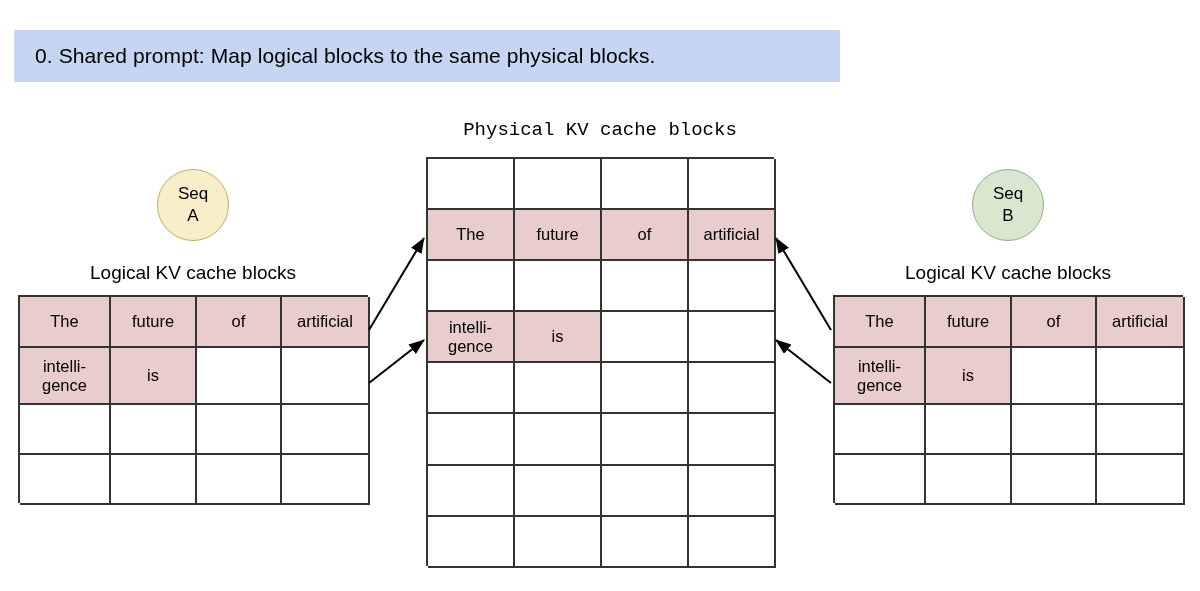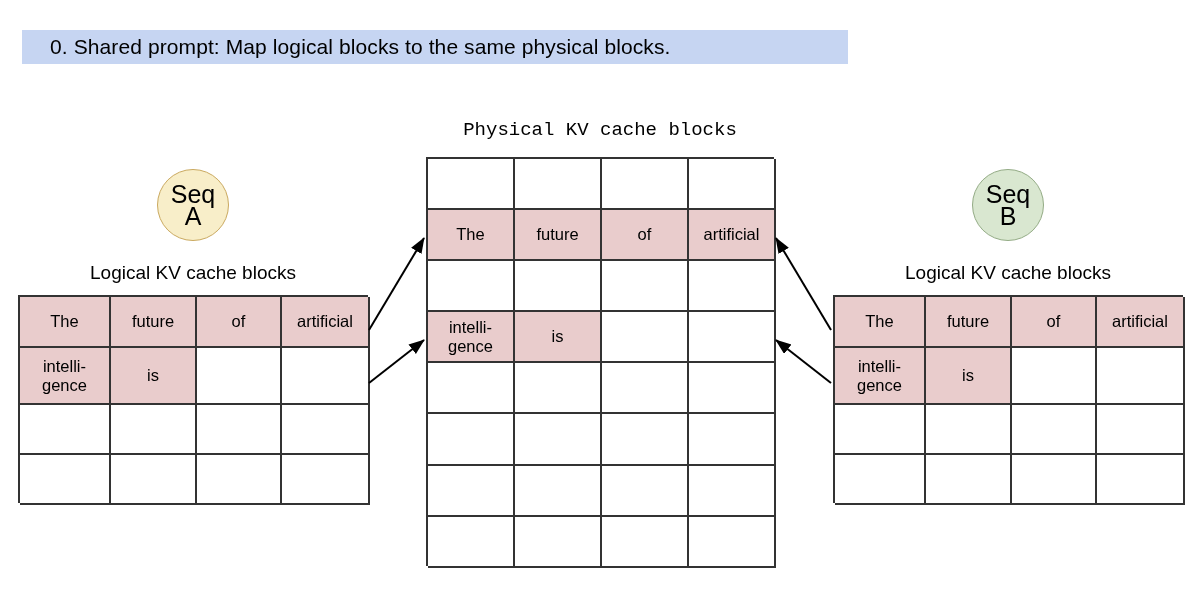--- a/index.html
+++ b/index.html
@@ -12,28 +12,28 @@
     height: 591px;
     position: relative;
     overflow: hidden;
     font-family: "Liberation Sans", sans-serif;
     color: #000000;
   }
 
   
   #title-banner {
     position: absolute;
-    left: 22px;
+    left: 14px;
     top: 30px;
     width: 826px;
-    height: 34px;
+    height: 52px;
     background: #c6d5f2;
     display: flex;
     align-items: center;
-    padding-left: 28px;
+    padding-left: 21px;
     box-sizing: border-box;
   }
   #title-banner .banner-text {
     font-size: 21px;
     line-height: 24px;
     letter-spacing: 0.1px;
     white-space: nowrap;
   }
 
   
@@ -51,21 +51,21 @@
   
   .seq-badge {
     position: absolute;
     width: 72px;
     height: 72px;
     border-radius: 50%;
     display: flex;
     flex-direction: column;
     align-items: center;
     justify-content: center;
-    font-size: 25px;
+    font-size: 17px;
     line-height: 22px;
     box-sizing: border-box;
   }
   #seq-a-badge {
     left: 157px; top: 169px;
     background: #f8eec9;
     border: 1.5px solid #caa95f;
   }
   #seq-b-badge {
     left: 972px; top: 169px;

